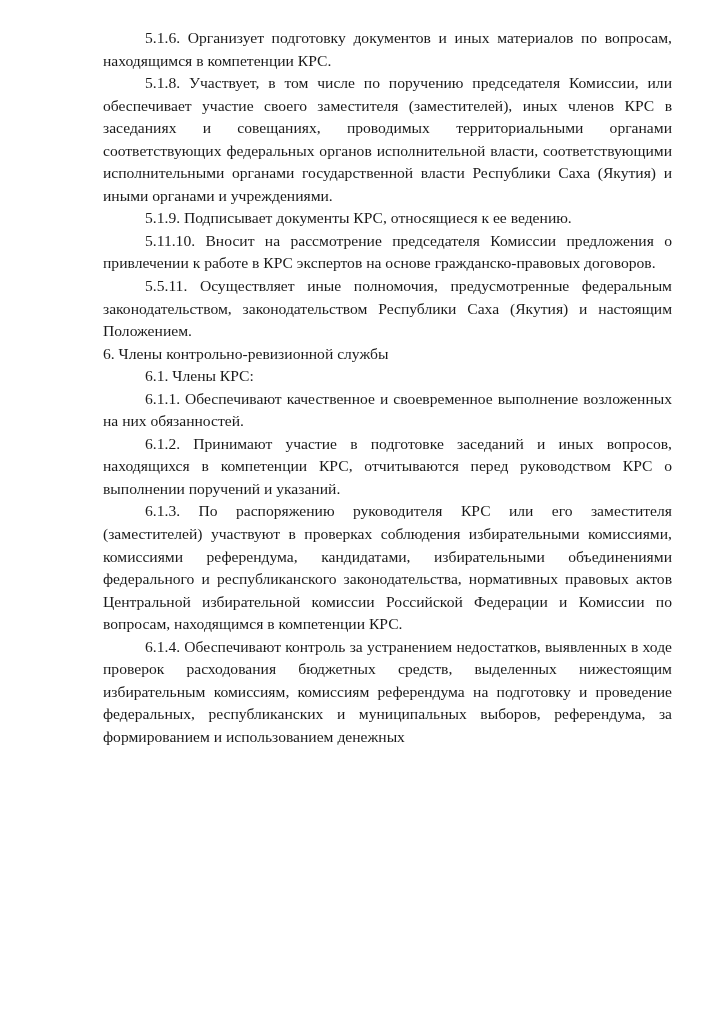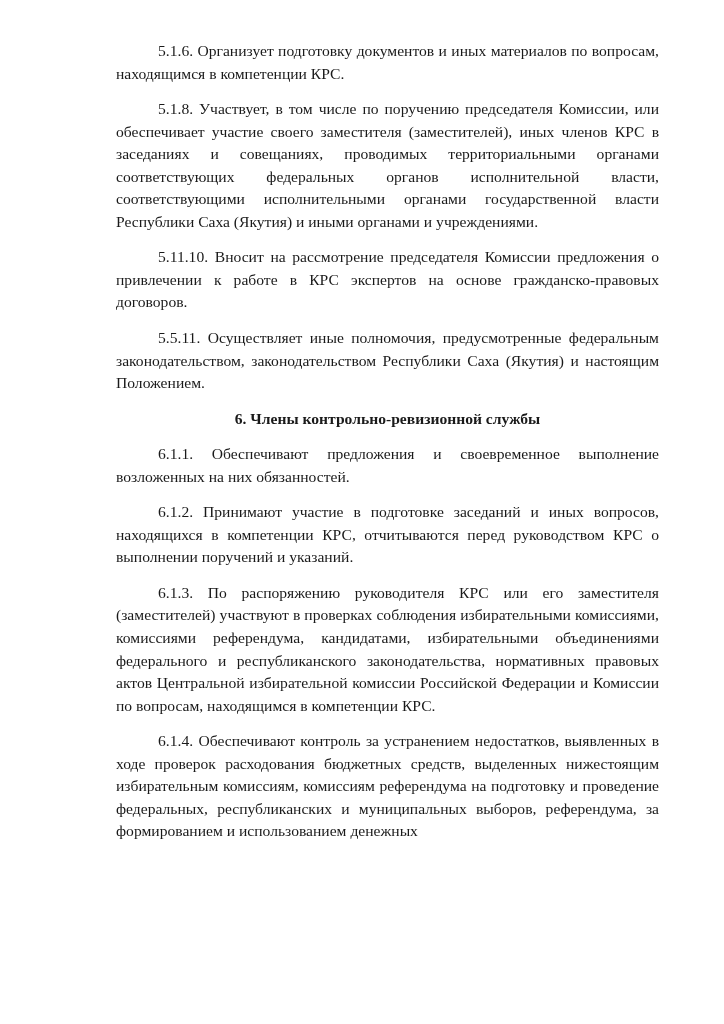--- a/index.html
+++ b/index.html
@@ -17,37 +17,39 @@
     position: absolute;
     left: 103px;
     top: 27px;
     width: 569px;
     font-family: "Liberation Serif", "DejaVu Serif", serif;
     font-size: 15.6px;
     line-height: 22.55px;
     color: #1a1a1a;
   }
   .page p {
-    margin: 13px;
+    margin: 0;
     text-align: justify;
     text-indent: 42px;
     hyphens: none;
   }
   .page p.heading {
-    text-align: center;
+    text-align: left;
     text-indent: 0;
-    font-weight: bold;
+    font-weight: normal;
   }
 </style>
 </head>
 <body>
 
 <div class="page">
   <p>5.1.6. Организует подготовку документов и иных материалов по вопросам, находящимся в компетенции КРС.</p>
   <p>5.1.8. Участвует, в том числе по поручению председателя Комиссии, или обеспечивает участие своего заместителя (заместителей), иных членов КРС в заседаниях и совещаниях, проводимых территориальными органами соответствующих федеральных органов исполнительной власти, соответствующими исполнительными органами государственной власти Республики Саха (Якутия) и иными органами и учреждениями.</p>
+  <p>5.1.9. Подписывает документы КРС, относящиеся к ее ведению.</p>
   <p>5.11.10. Вносит на рассмотрение председателя Комиссии предложения о привлечении к работе в КРС экспертов на основе гражданско-правовых договоров.</p>
   <p>5.5.11. Осуществляет иные полномочия, предусмотренные федеральным законодательством, законодательством Республики Саха (Якутия) и настоящим Положением.</p>
   <p class="heading">6. Члены контрольно-ревизионной службы</p>
-  <p>6.1.1. Обеспечивают предложения и своевременное выполнение возложенных на них обязанностей.</p>
+  <p>6.1. Члены КРС:</p>
+  <p>6.1.1. Обеспечивают качественное и своевременное выполнение возложенных на них обязанностей.</p>
   <p>6.1.2. Принимают участие в подготовке заседаний и иных вопросов, находящихся в компетенции КРС, отчитываются перед руководством КРС о выполнении поручений и указаний.</p>
   <p>6.1.3. По распоряжению руководителя КРС или его заместителя (заместителей) участвуют в проверках соблюдения избирательными комиссиями, комиссиями референдума, кандидатами, избирательными объединениями федерального и республиканского законодательства, нормативных правовых актов Центральной избирательной комиссии Российской Федерации и Комиссии по вопросам, находящимся в компетенции КРС.</p>
   <p>6.1.4. Обеспечивают контроль за устранением недостатков, выявленных в ходе проверок расходования бюджетных средств, выделенных нижестоящим избирательным комиссиям, комиссиям референдума на подготовку и проведение федеральных, республиканских и муниципальных выборов, референдума, за формированием и использованием денежных</p>
 </div>
 
 </body></html>

